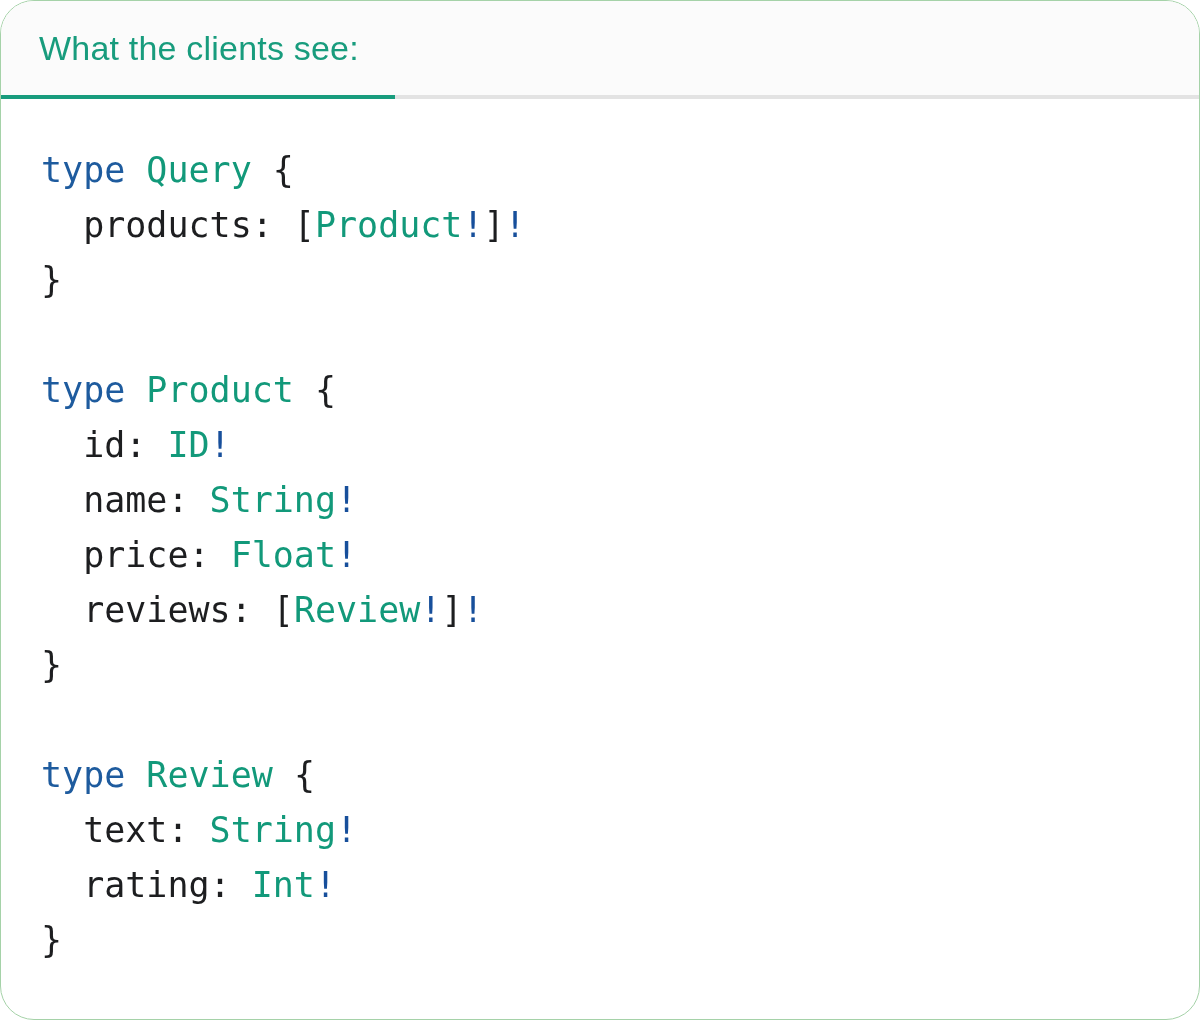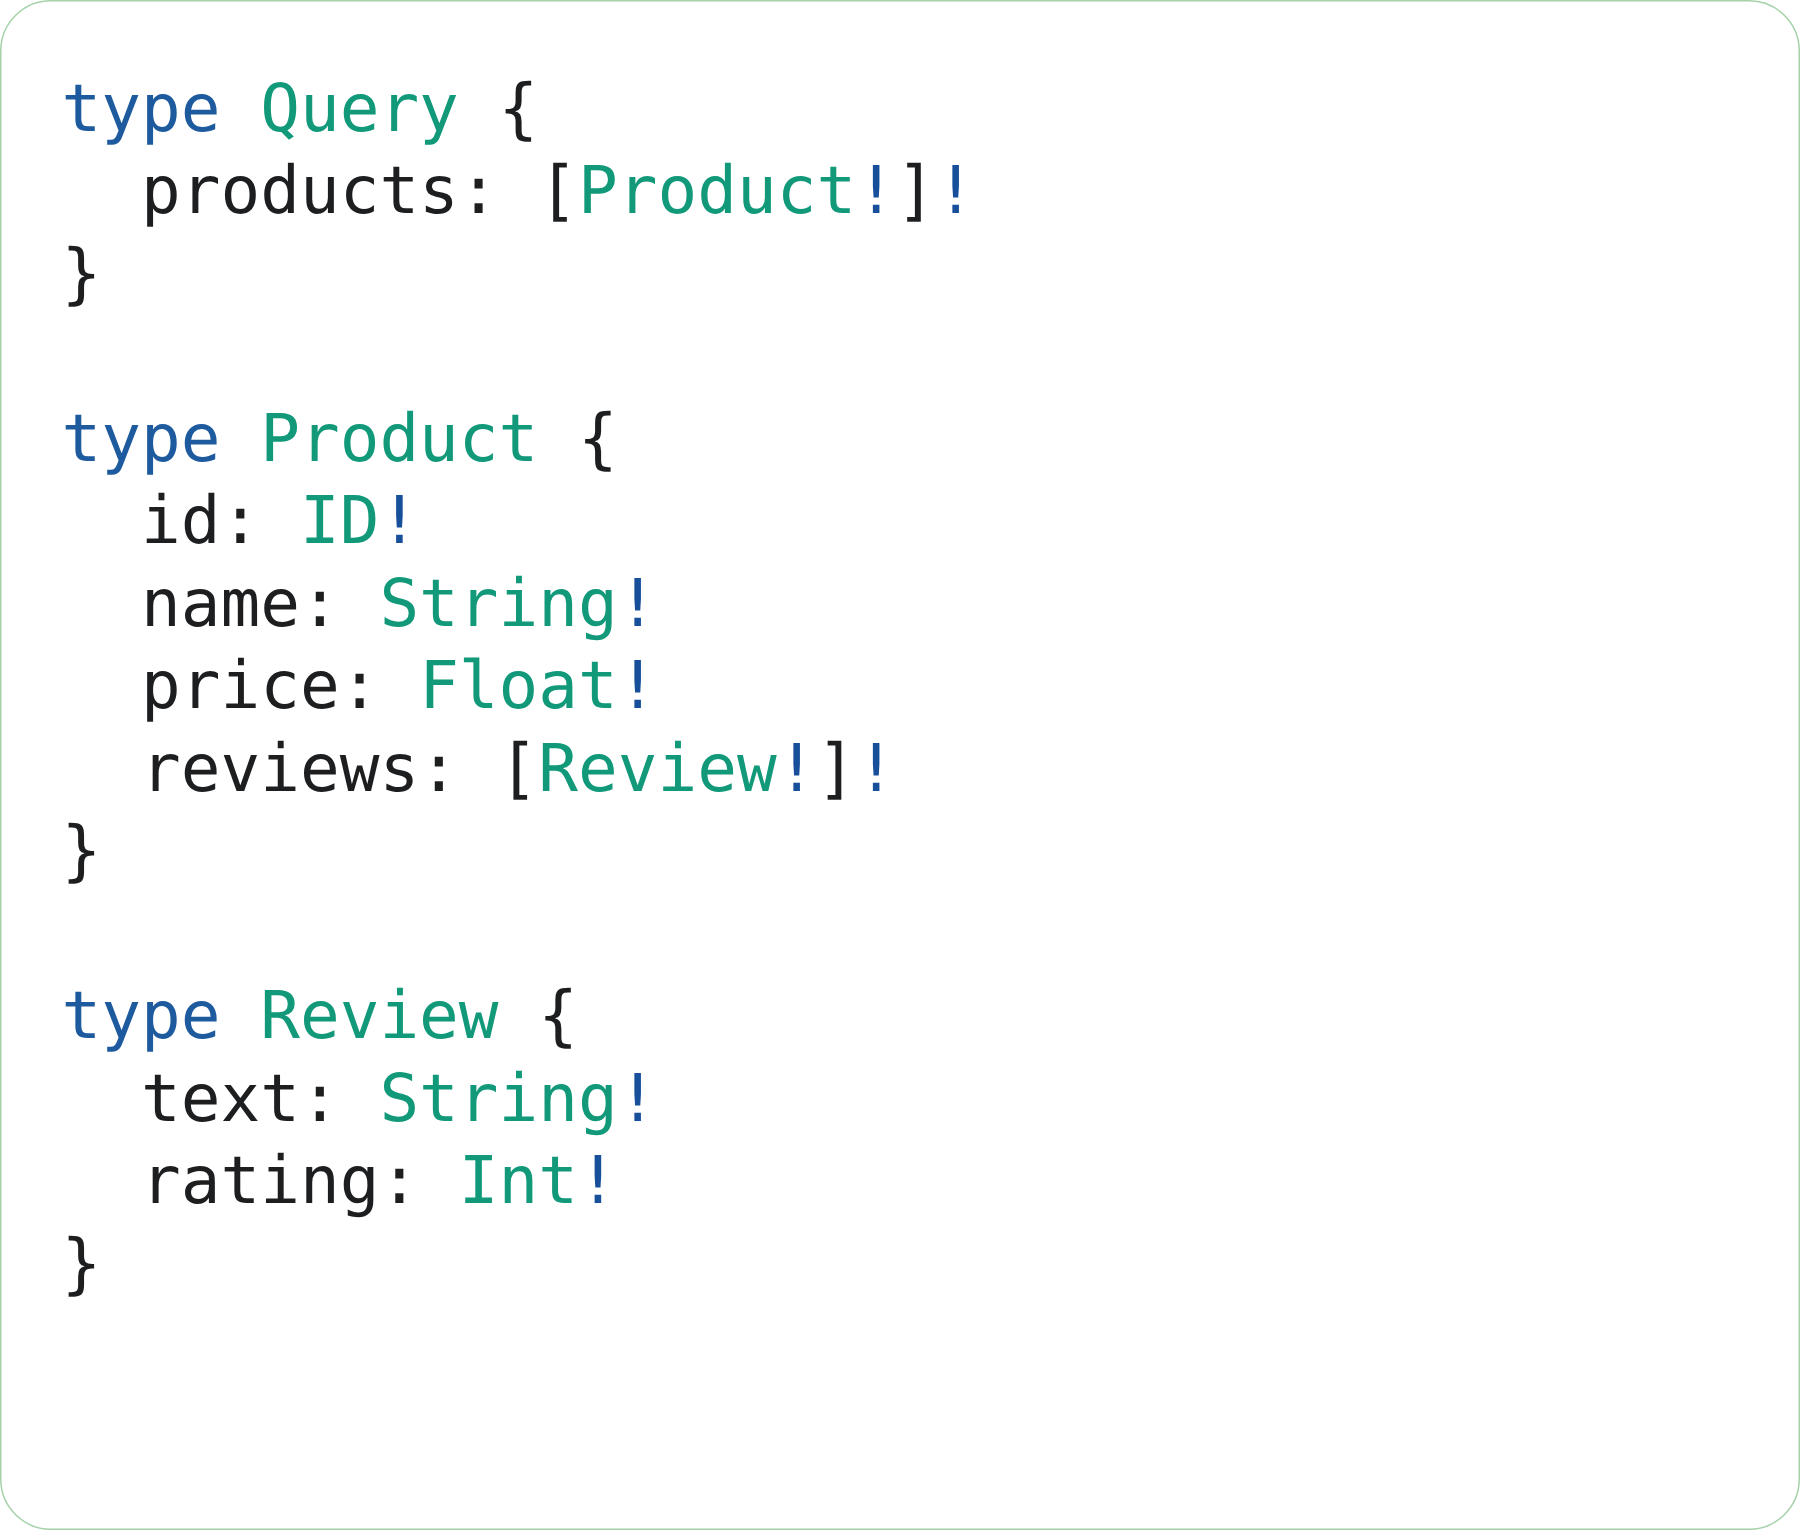--- a/index.html
+++ b/index.html
@@ -47,31 +47,36 @@
   .tab-label {
     color: var(--accent-teal);
     font-size: 34px;
     font-weight: 500;
     letter-spacing: 0.2px;
     white-space: nowrap;
   }
   .code {
     padding: 44px 30px 0 40px;
     font-family: "DejaVu Sans Mono", monospace;
-    font-size: 44px;
+    font-size: 35px;
     line-height: 55px;
     color: var(--code-text);
   }
   .line {
     height: 55px;
     white-space: pre;
   }
   .tok-kw   { color: var(--keyword-blue); }
   .tok-type { color: var(--type-teal); }
   .tok-p    { color: var(--code-text); }
   .tok-bang { color: var(--bang-blue); }
 </style>
 </head>
 <body>
 
 <div class="panel">
+  <div class="tabbar">
+    <div class="tab">
+      <span class="tab-label">What the clients see:</span>
+    </div>
+  </div>
   <pre class="code"><div class="line"><span class="tok-kw">type </span><span class="tok-type">Query </span><span class="tok-p">{</span></div><div class="line"><span class="tok-p">  products: [</span><span class="tok-type">Product</span><span class="tok-bang">!</span><span class="tok-p">]</span><span class="tok-bang">!</span></div><div class="line"><span class="tok-p">}</span></div><div class="line"></div><div class="line"><span class="tok-kw">type </span><span class="tok-type">Product </span><span class="tok-p">{</span></div><div class="line"><span class="tok-p">  id: </span><span class="tok-type">ID</span><span class="tok-bang">!</span></div><div class="line"><span class="tok-p">  name: </span><span class="tok-type">String</span><span class="tok-bang">!</span></div><div class="line"><span class="tok-p">  price: </span><span class="tok-type">Float</span><span class="tok-bang">!</span></div><div class="line"><span class="tok-p">  reviews: [</span><span class="tok-type">Review</span><span class="tok-bang">!</span><span class="tok-p">]</span><span class="tok-bang">!</span></div><div class="line"><span class="tok-p">}</span></div><div class="line"></div><div class="line"><span class="tok-kw">type </span><span class="tok-type">Review </span><span class="tok-p">{</span></div><div class="line"><span class="tok-p">  text: </span><span class="tok-type">String</span><span class="tok-bang">!</span></div><div class="line"><span class="tok-p">  rating: </span><span class="tok-type">Int</span><span class="tok-bang">!</span></div><div class="line"><span class="tok-p">}</span></div></pre>
 </div>
 
 </body></html>

